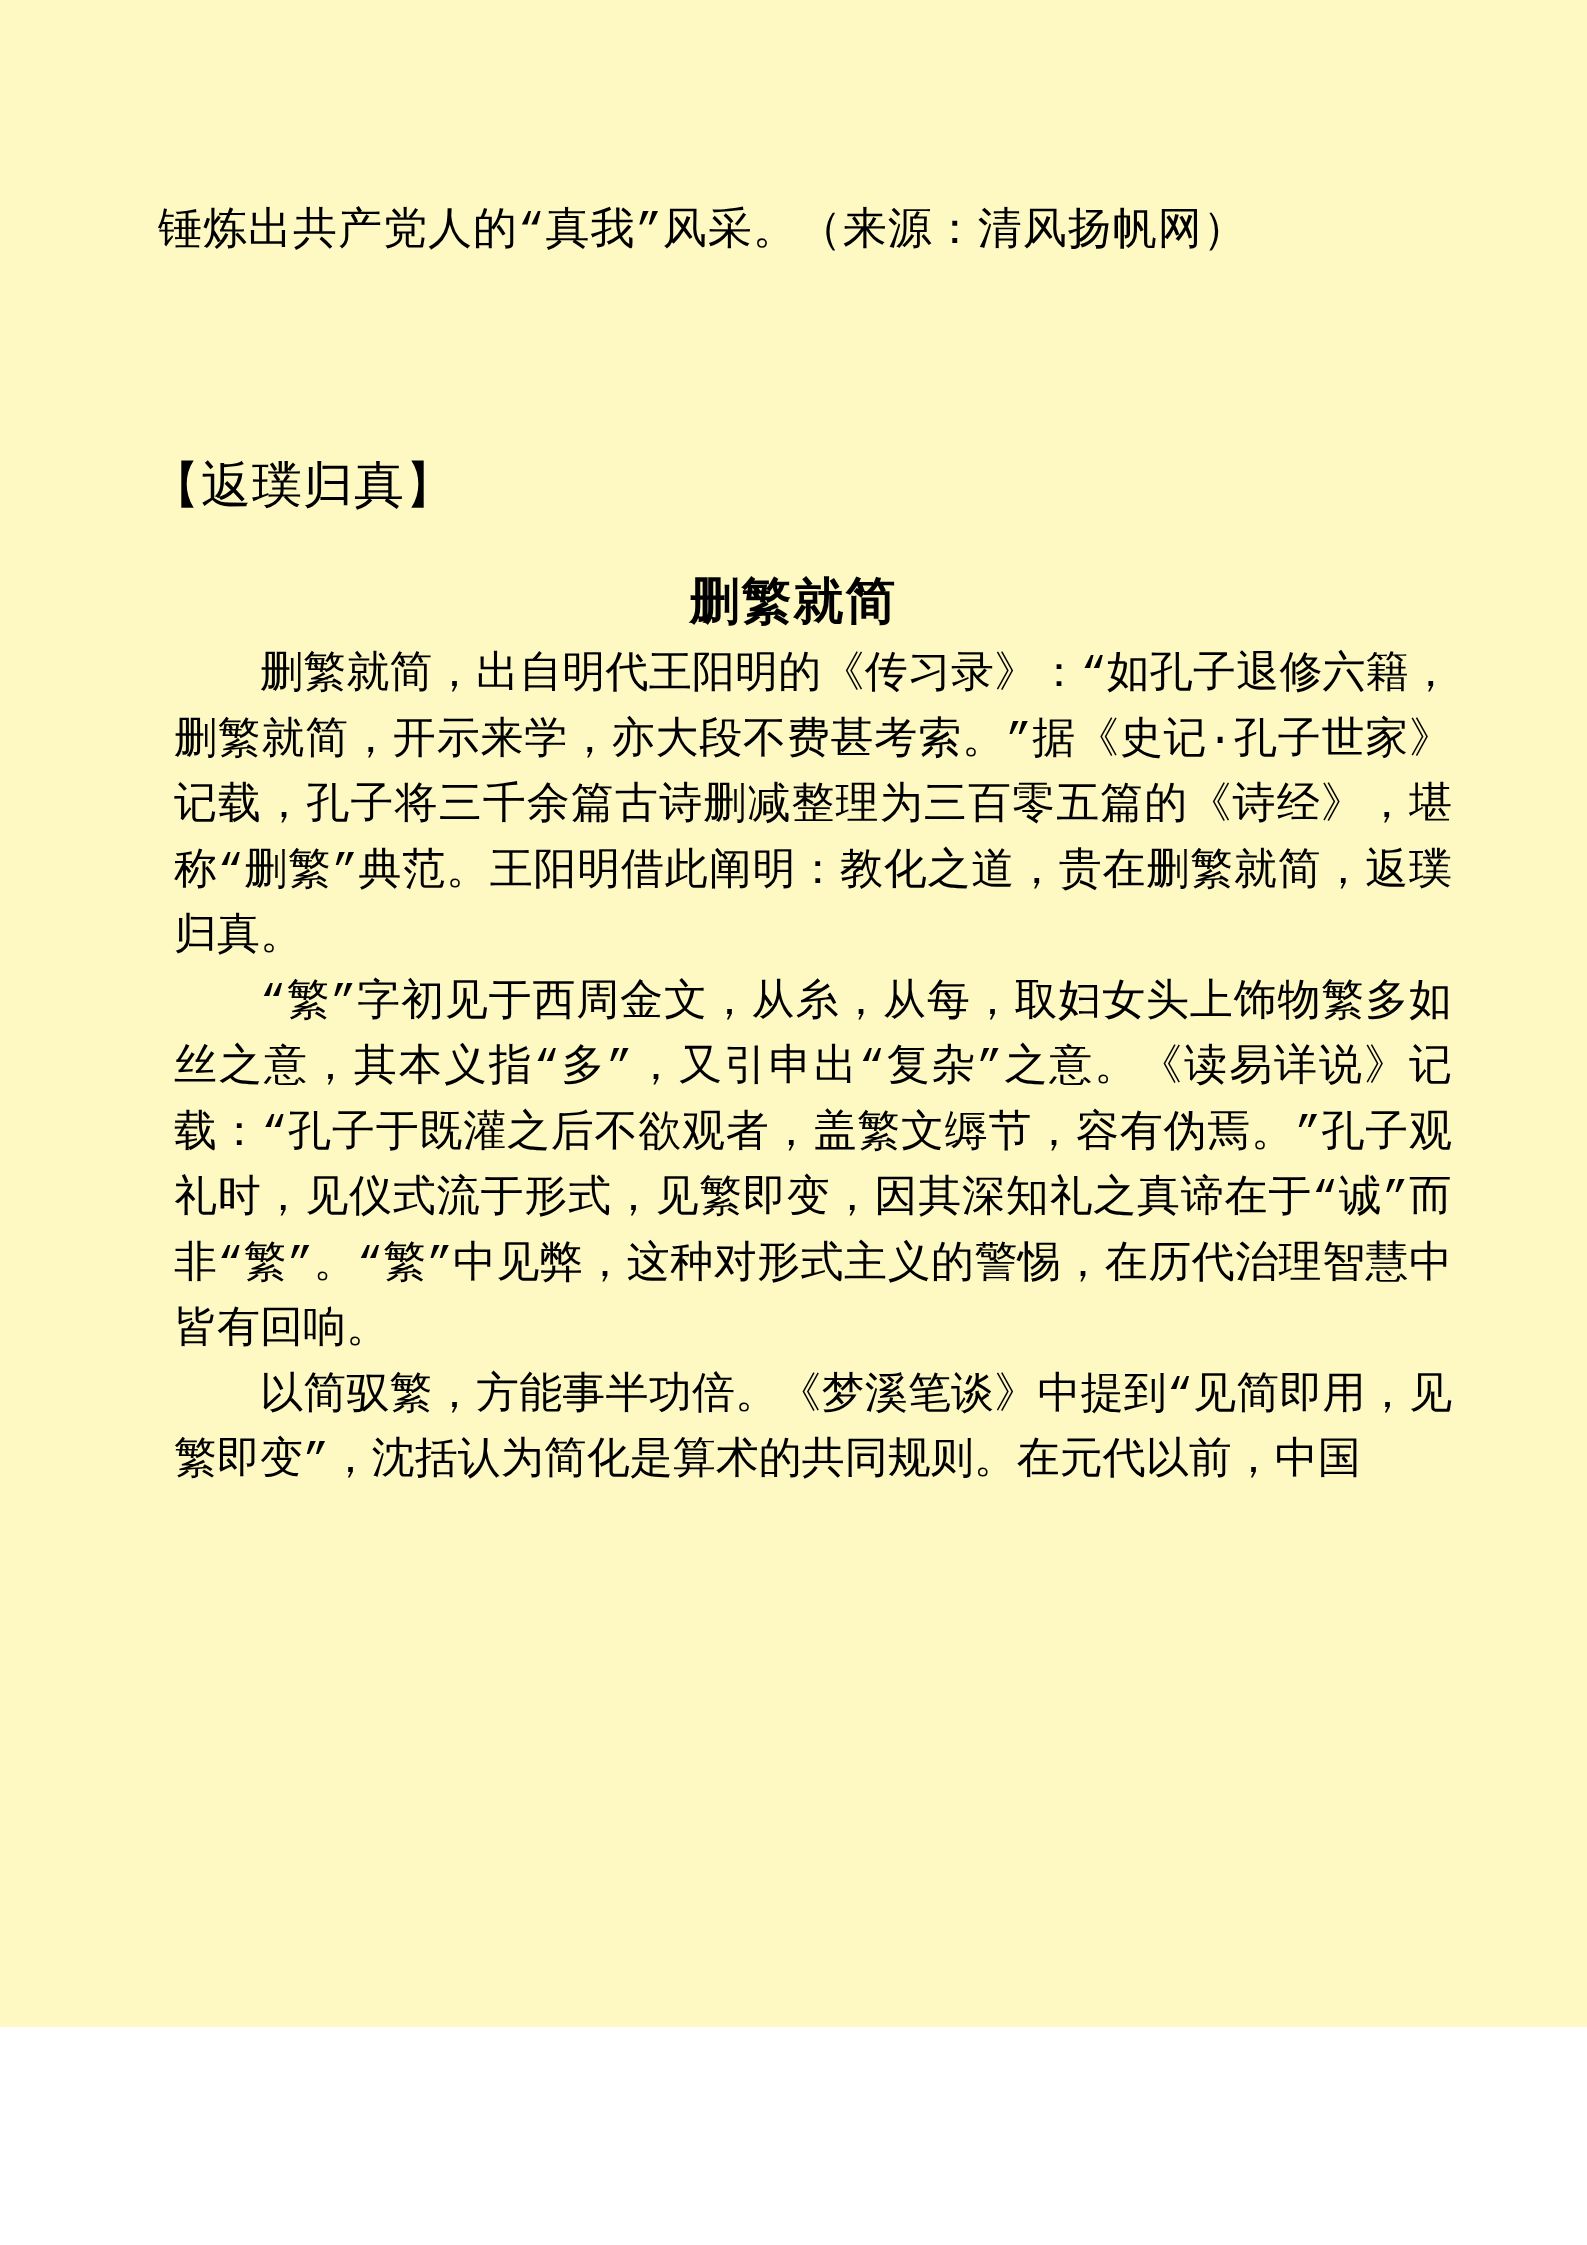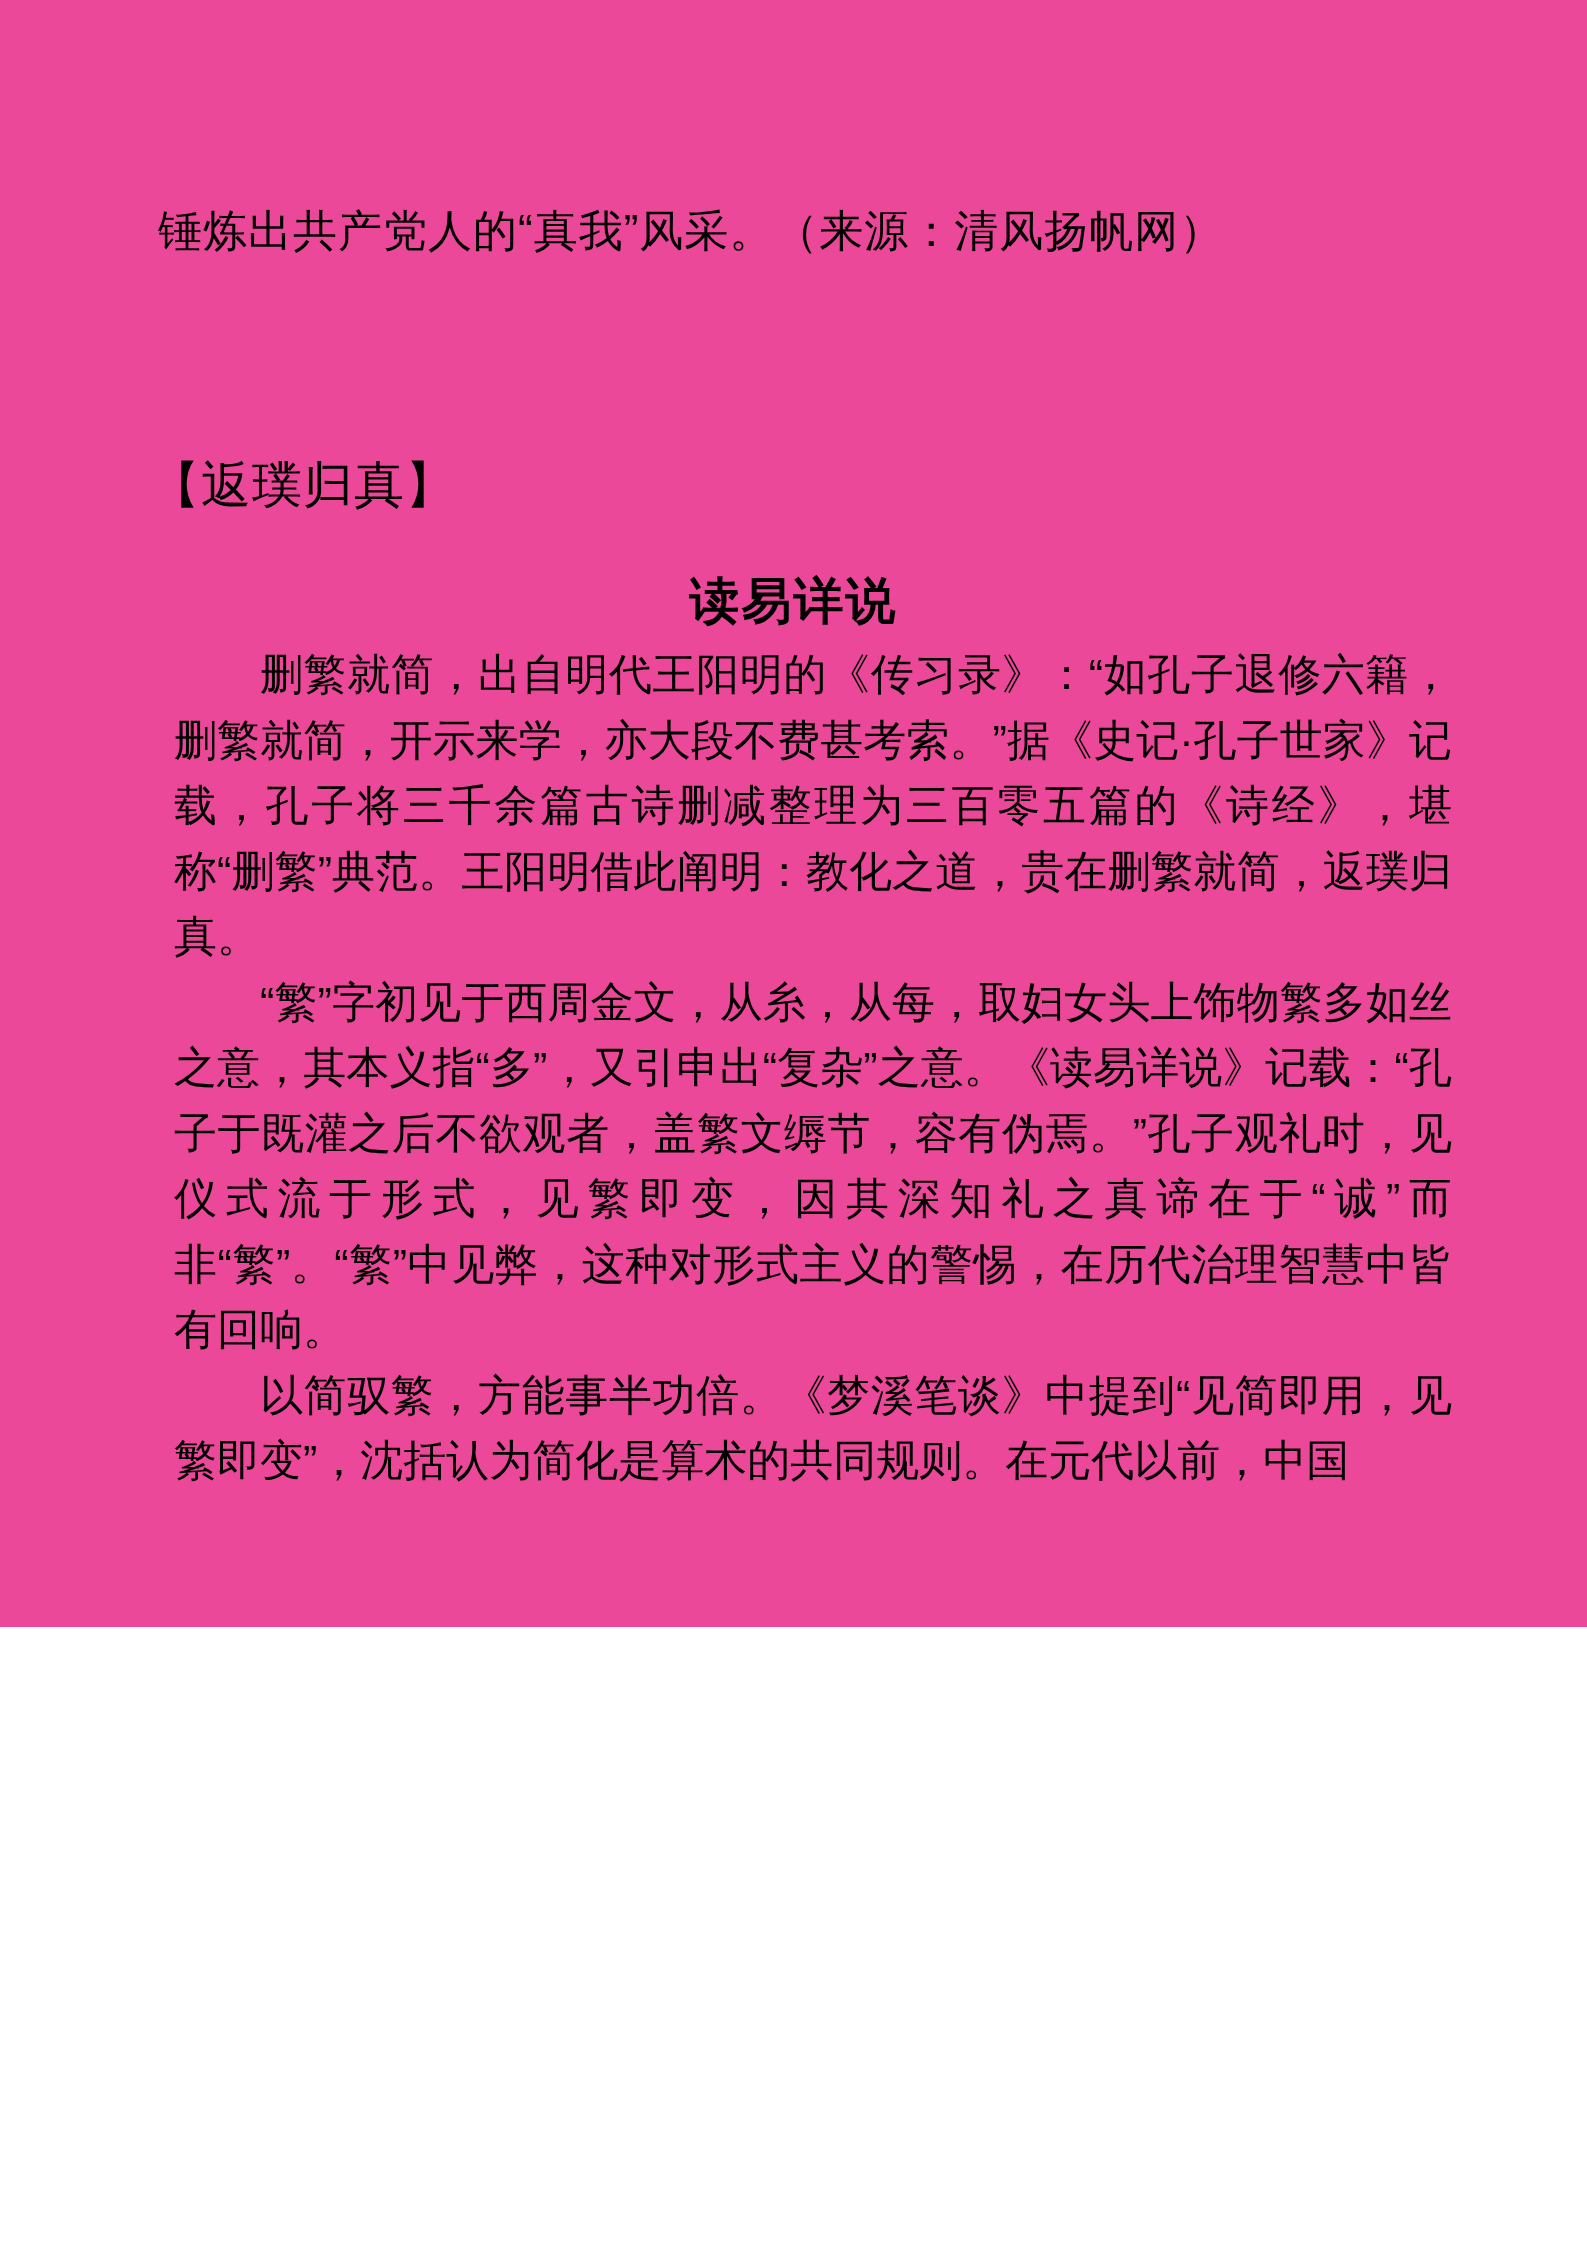--- a/index.html
+++ b/index.html
@@ -3,24 +3,24 @@
 <meta charset="utf-8">
 <style>
   html, body {
     margin: 0;
     padding: 0;
     background: #ffffff;
   }
   .page {
     position: relative;
     width: 1587px;
-    height: 1627px;
-    background: #ec4899;
+    height: 2027px;
+    background: #fef9c3;
     color: #000000;
-    font-family: Liberation Sans, sans-serif;
+    font-family: Liberation Mono, monospace;
     overflow: hidden;
   }
   .prev-ending {
     position: absolute;
     top: 198px;
     left: 158px;
     right: 150px;
     font-size: 44px;
     line-height: 66px;
     letter-spacing: 1px;
@@ -72,21 +72,21 @@
 </style>
 </head>
 <body>
 
 <div class="page">
 
   <div class="prev-ending">锤炼出共产党人的“真我”风采。（来源：清风扬帆网）</div>
 
   <h2 class="section-header">【返璞归真】</h2>
 
-  <h1 class="article-title">读易详说</h1>
+  <h1 class="article-title">删繁就简</h1>
 
   <div class="article-body">
     <p>删繁就简，出自明代王阳明的《传习录》：“如孔子退修六籍，删繁就简，开示来学，亦大段不费甚考索。”据《史记·孔子世家》记载，孔子将三千余篇古诗删减整理为三百零五篇的《诗经》，堪称“删繁”典范。王阳明借此阐明：教化之道，贵在删繁就简，返璞归真。</p>
     <p>“繁”字初见于西周金文，从糸，从每，取妇女头上饰物繁多如丝之意，其本义指“多”，又引申出“复杂”之意。《读易详说》记载：“孔子于既灌之后不欲观者，盖繁文缛节，容有伪焉。”孔子观礼时，见仪式流于形式，见繁即变，因其深知礼之真谛在于“诚”而非“繁”。“繁”中见弊，这种对形式主义的警惕，在历代治理智慧中皆有回响。</p>
     <p>以简驭繁，方能事半功倍。《梦溪笔谈》中提到“见简即用，见繁即变”，沈括认为简化是算术的共同规则。在元代以前，中国</p>
   </div>
 
   <div class="page-footer">- 6 -</div>
 
 </div>

